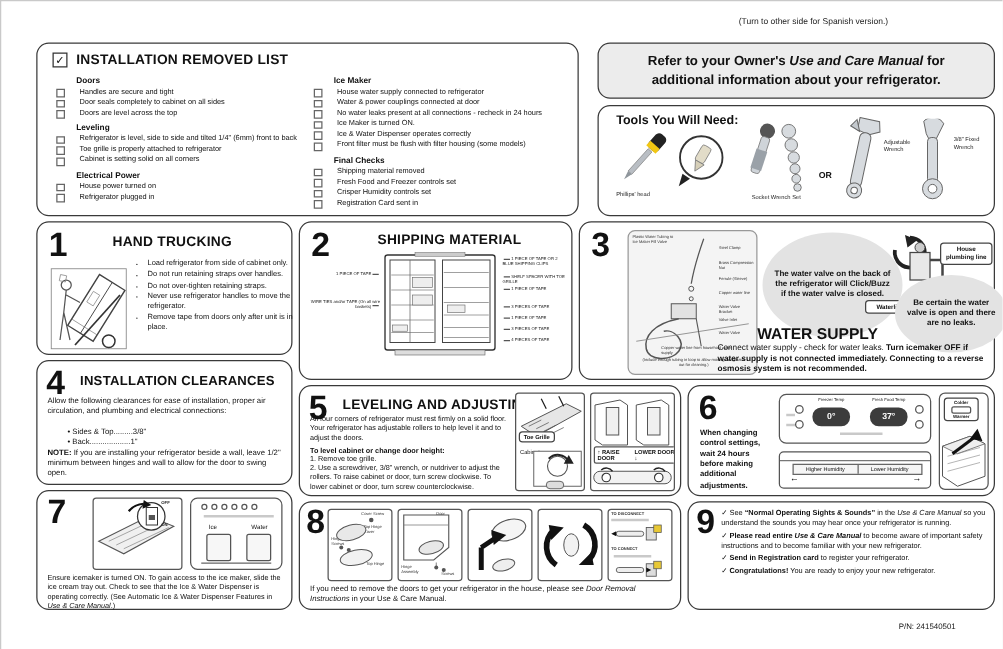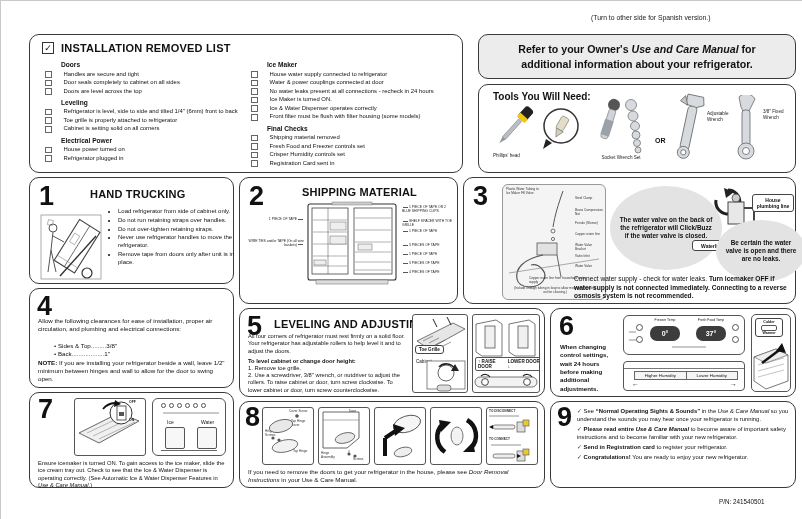--- a/index.html
+++ b/index.html
@@ -308,27 +308,29 @@
       <rect x="26" y="14" width="16" height="22" fill="#e8e8e8" stroke="#444" stroke-width="1"></rect>
       <line x1="42" y1="20" x2="60" y2="20" stroke="#444" stroke-width="2"></line>
       <line x1="52" y1="8" x2="52" y2="34" stroke="#444" stroke-width="2"></line>
       <circle cx="34" cy="10" r="4" fill="#ccc" stroke="#444" stroke-width="0.8"></circle>
     </svg>
     <span class="tag" style="left:228px;top:62px;width:58px;font-size:5px;padding:1.5px 0;">Waterline hookup</span>
     <span class="tag" style="left:288px;top:16px;width:38px;font-size:5px;padding:2px 1px;">House plumbing line</span>
     <div class="bubble" style="left:252px;top:42px;width:78px;height:56px;padding:3px 6px;">
         <span>Be certain the water valve is open and there are no leaks.</span>
       </div>
+    <div class="abs b" style="left:110px;top:82px;width:160px;text-align:center;font-size:12.5px;">WATER SUPPLY</div>
     <div class="abs" style="left:110px;top:97px;width:216px;font-size:6.6px;line-height:1.3;">
       <span>Connect water supply - check for water leaks. </span><span class="b">Turn icemaker OFF if water supply is not connected immediately. Connecting to a reverse osmosis system is not recommended.</span>
     </div>
   </div>
 
   <div class="box" style="left:28px;top:287px;width:205px;height:100px;padding:6px 8px 0 8px;">
     <span class="bignum" style="left:7px;top:4px;">4</span>
+    <span class="abs sec-title" style="left:34px;top:10px;font-size:10.5px;">INSTALLATION CLEARANCES</span>
     <div class="abs t62" style="left:8px;top:28px;width:188px;">Allow the following clearances for ease of installation, proper air circulation, and plumbing and electrical connections:</div>
     <div class="abs t62" style="left:24px;top:53px;">• Sides &amp; Top.........3/8"</div>
     <div class="abs t62" style="left:24px;top:61px;">• Back...................1"</div>
     <div class="abs t62" style="left:8px;top:70px;width:188px;">
       <span class="b">NOTE:</span><span> If you are installing your refrigerator beside a wall, leave 1/2" minimum between hinges and wall to allow for the door to swing open.</span>
     </div>
   </div>
 
   <div class="box" style="left:238px;top:307px;width:306px;height:89px;">
     <span class="bignum" style="left:7px;top:4px;">5</span>

